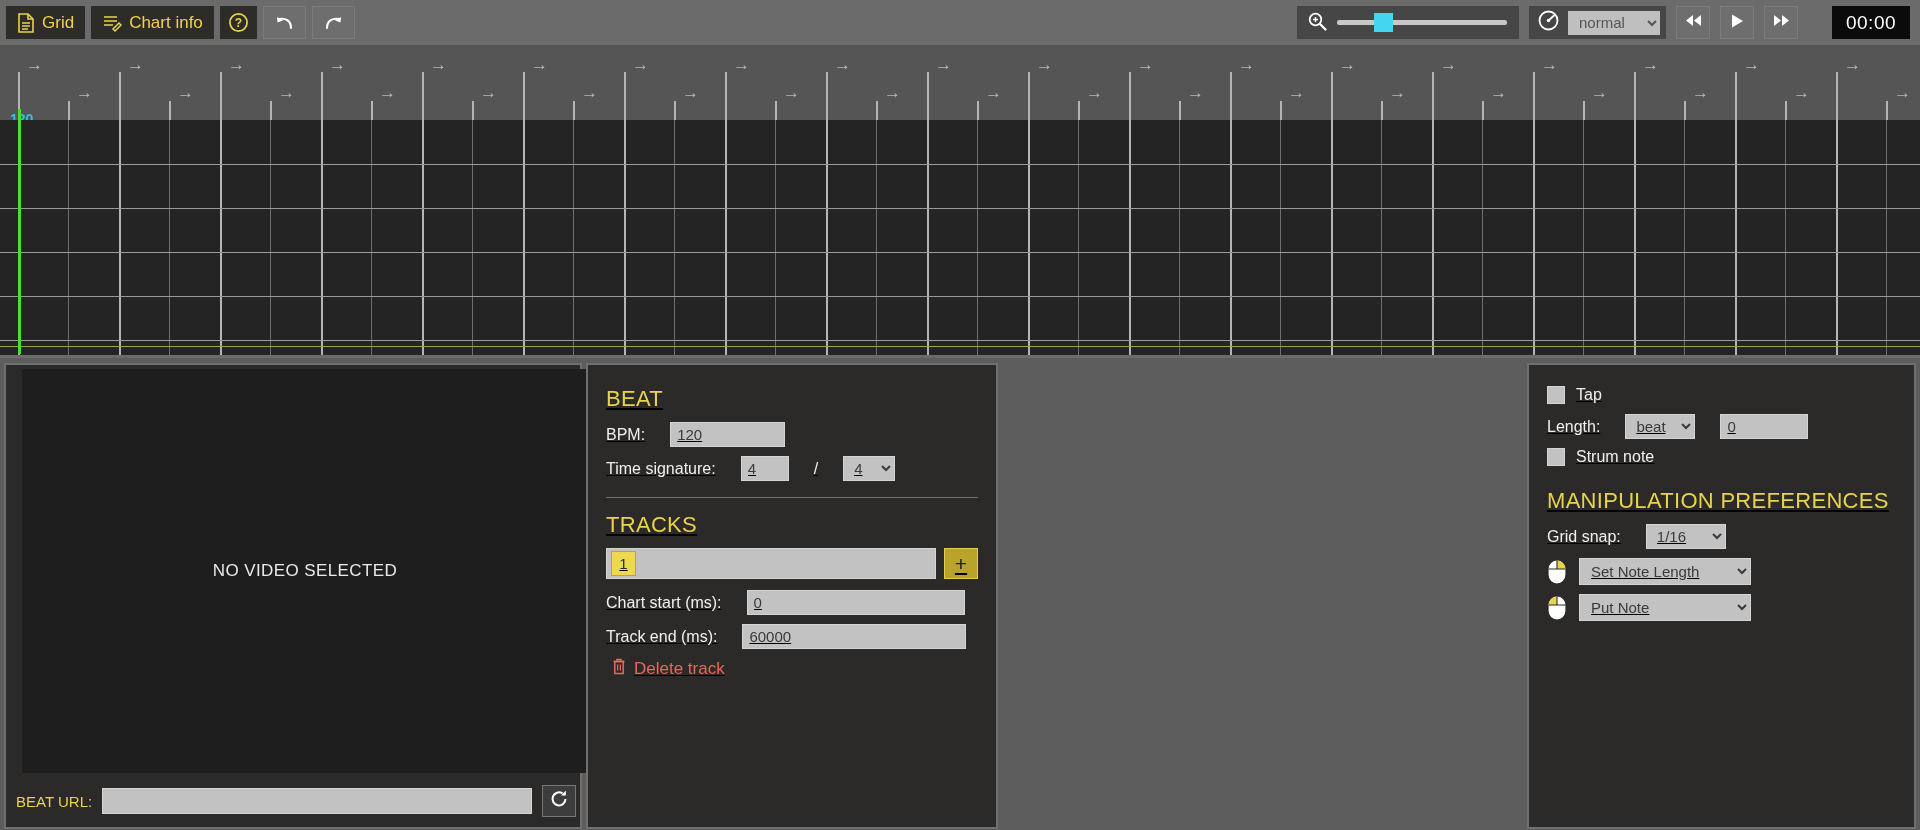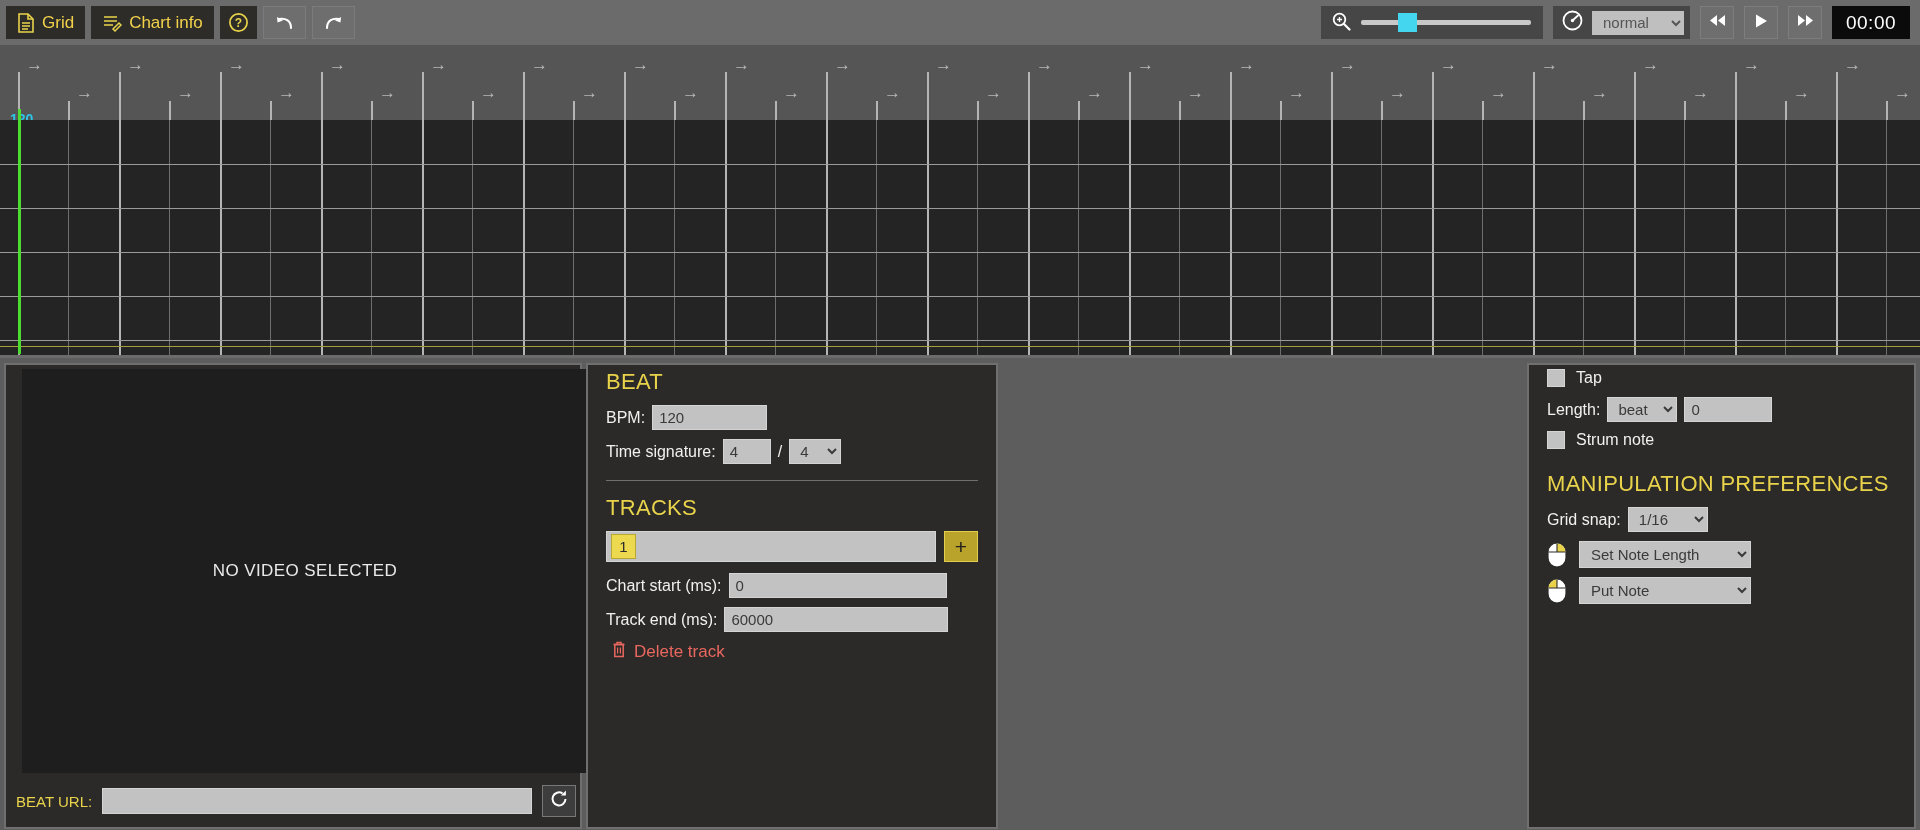--- a/index.html
+++ b/index.html
@@ -94,20 +94,21 @@
   }
   #time-display {
     background: #0b0b0b;
     color: #ffffff;
     height: 33px;
     min-width: 78px;
     display: flex; align-items: center; justify-content: center;
     font-size: 19px;
     letter-spacing: 0.5px;
     padding: 0 9px;
+    margin-left: 24px;
   }
 
   
   #chart-area {
     position: absolute; left: 0; top: 45px;
     width: 1920px; height: 310px;
     background: #555555;
     overflow: hidden;
   }
   
@@ -221,33 +222,33 @@
   #video-reload-btn {
     width: 34px; height: 32px;
     background: #3d3d3d;
     border: 1px solid #777;
     display: flex; align-items: center; justify-content: center;
     cursor: pointer;
   }
 
   
   #beat-panel { left: 586px; top: 5px; width: 412px; height: 466px; }
-  .panel-inner { padding: 4px 18px 0 18px; }
+  .panel-inner { padding: 21px 18px 0 18px; text-decoration: underline; }
 
   .sec-title {
     color: #e8d34b;
     font-size: 22px;
     letter-spacing: 0.3px;
     margin: 0 0 10px 0;
     font-weight: normal;
     user-select: none;
   }
   .field-row {
     display: flex; align-items: center;
-    gap: 7px;
+    gap: 25px;
     margin-bottom: 9px;
   }
   .field-label {
     color: #f0f0f0;
     font-size: 16px;
     white-space: nowrap;
   }
   .txt-input {
     background: #c2c2c2;
     border: 1px solid #d4d4d4;

